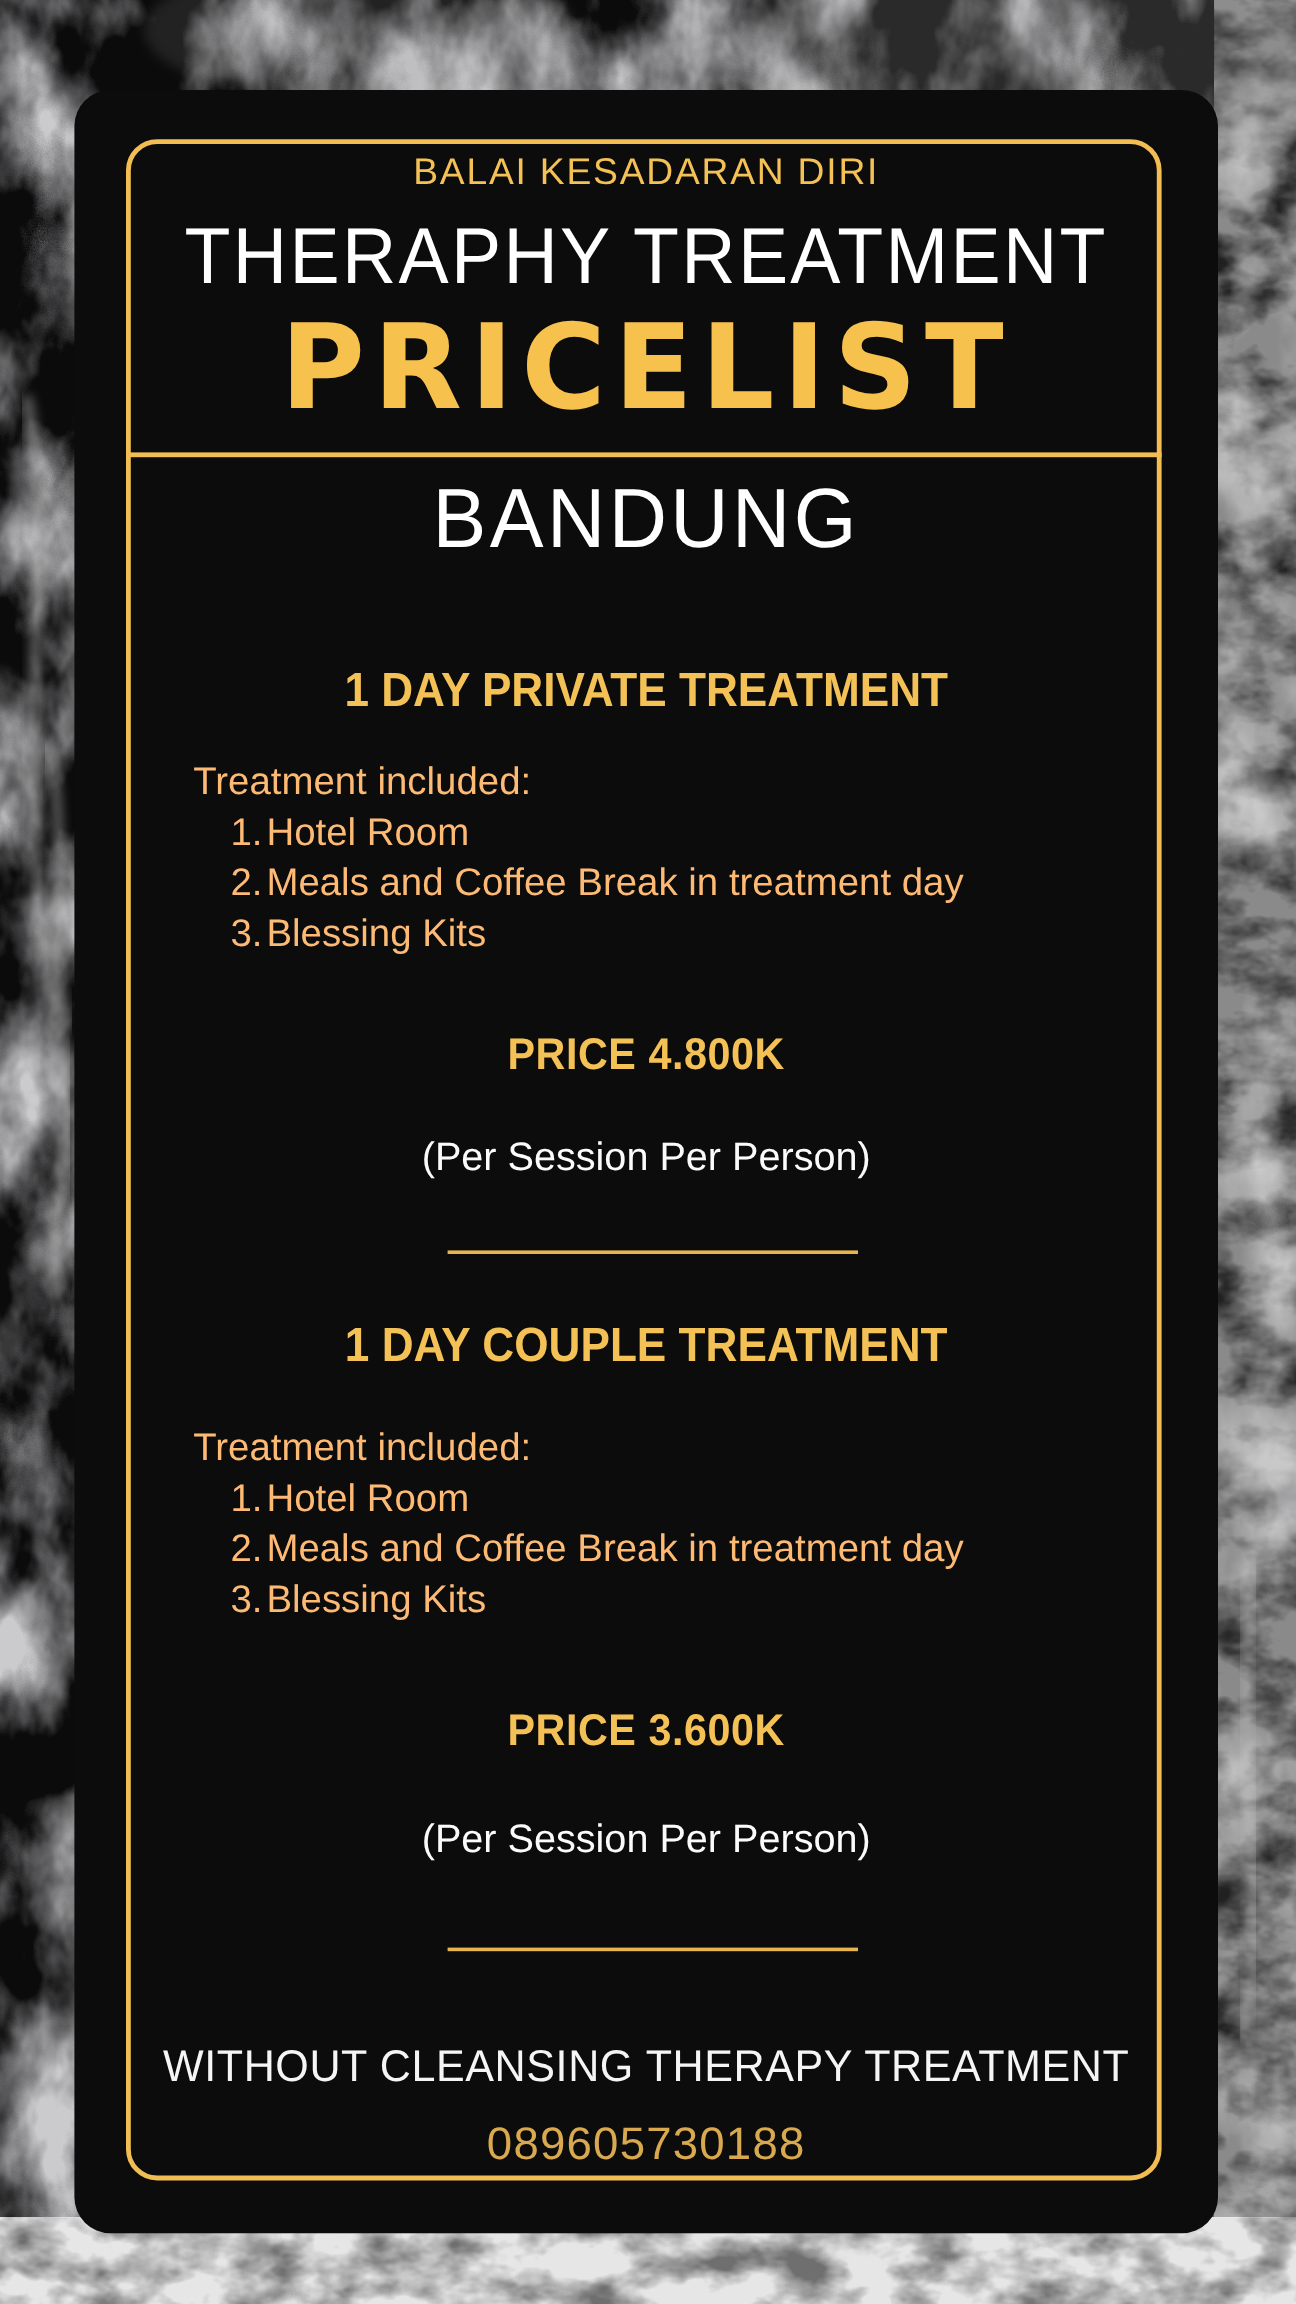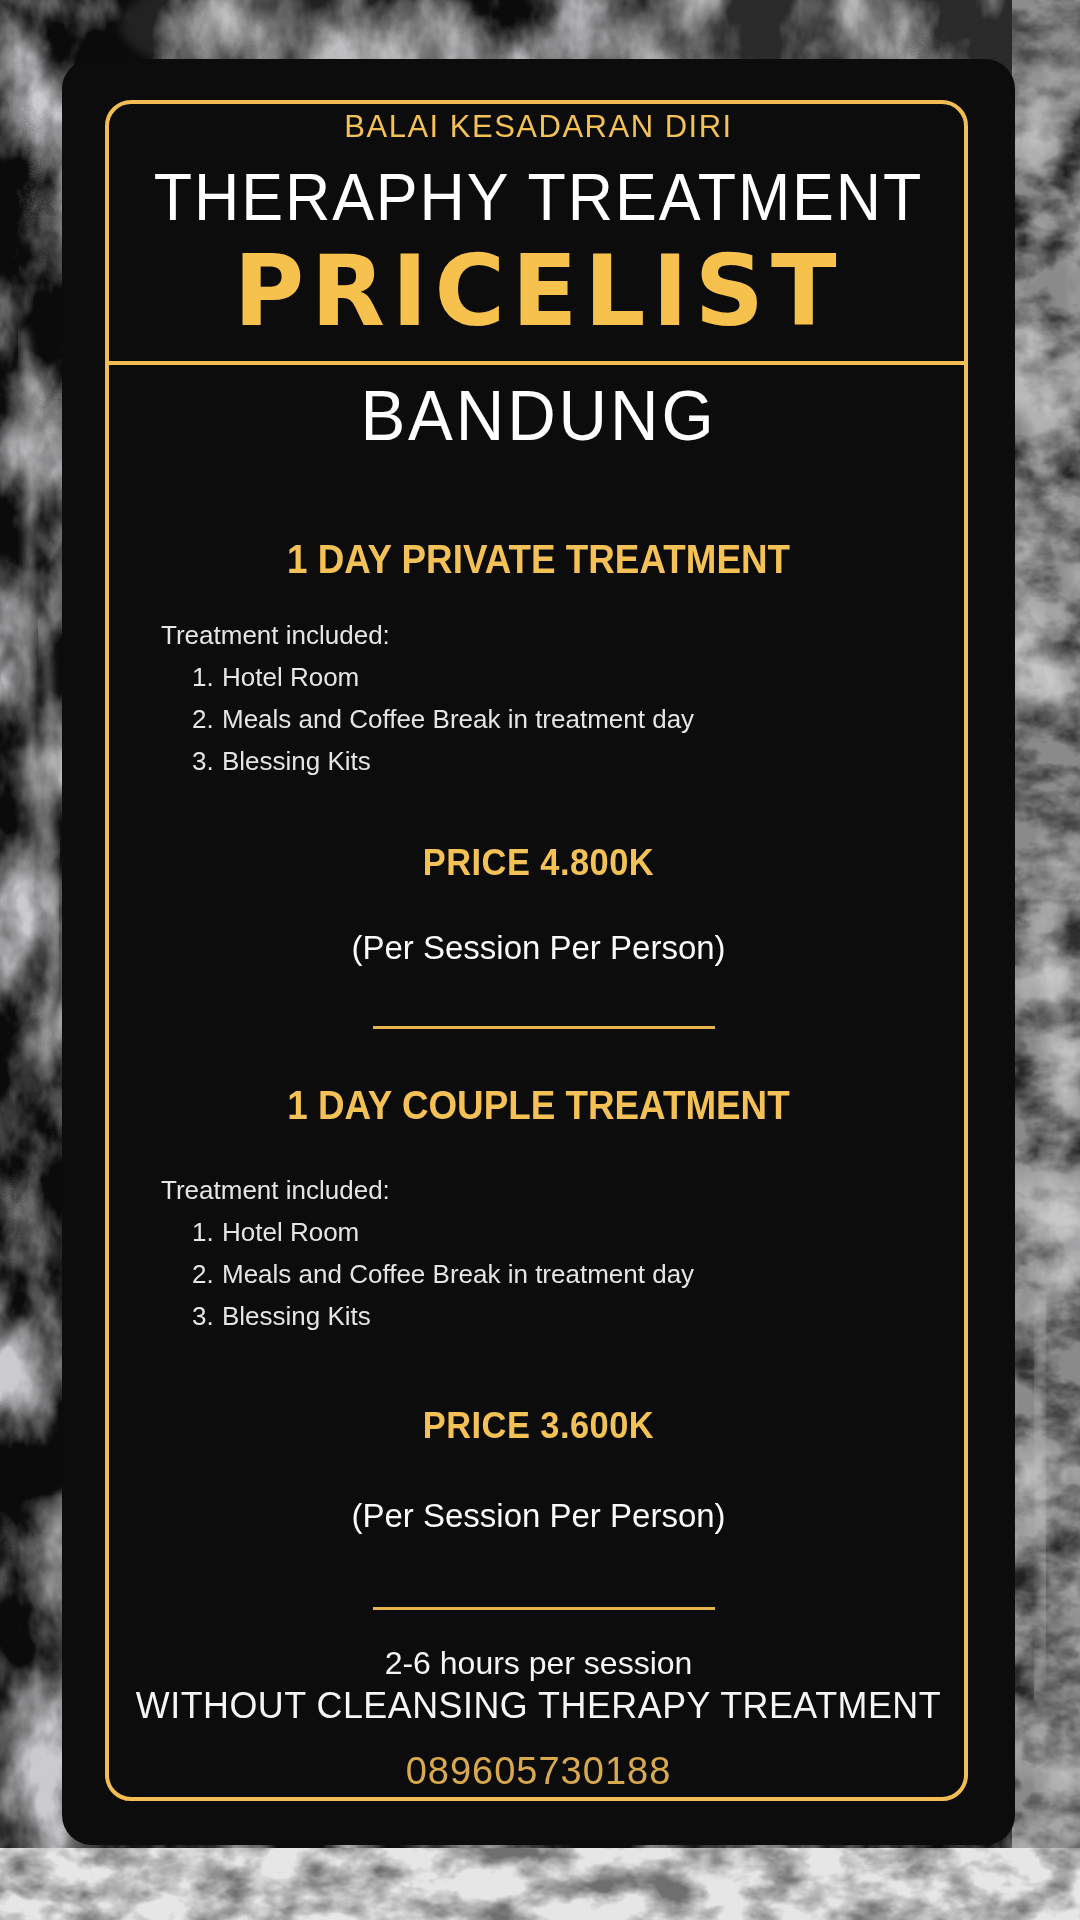--- a/index.html
+++ b/index.html
@@ -2,39 +2,39 @@
 <html><head>
 <meta charset="utf-8">
 <style>
   html,body{margin:0;padding:0;background:#000;}
   .stage{
     position:relative;width:1080px;height:1920px;overflow:hidden;
     background:#0b0b0c;font-family:"Liberation Sans",sans-serif;
   }
   .bg-svg{position:absolute;left:0;top:0;}
   .card{
-    position:absolute;left:62px;top:59px;width:953px;height:1786px;
+    position:absolute;left:62px;top:75px;width:953px;height:1786px;
     background:#0c0c0d;border-radius:30px;
   }
   .frame{
     position:absolute;left:43px;top:41px;right:47px;bottom:44px;
     border:4px solid #F2BE53;border-radius:26px;pointer-events:none;
   }
   .abs{position:absolute;left:0;right:0;text-align:center;}
   .brand{top:50px;font-size:31px;line-height:36px;letter-spacing:1.5px;color:#F3C155;}
   .title1{top:104px;font-size:66px;line-height:68px;letter-spacing:2px;color:#FFFFFF;transform:scaleX(.95);}
   .title2{top:180px;font-size:98px;line-height:104px;letter-spacing:7px;color:#F6C14D;
           font-family:"DejaVu Sans",sans-serif;font-weight:800;transform:scaleX(.98);}
   .hrule{position:absolute;left:43px;right:47px;top:302px;height:4px;background:#F2BE53;}
   .city{top:320px;font-size:70px;line-height:74px;letter-spacing:3px;color:#FFFFFF;transform:scaleX(.96);}
   .sec-head{font-size:40px;line-height:44px;font-weight:bold;letter-spacing:0px;color:#F3C155;transform:scaleX(.92);}
   .head1{top:478px;}
   .head2{top:1024px;}
   .body-block{position:absolute;left:99px;right:40px;text-align:left;
-              font-size:26px;line-height:42px;color:#e5e5e5;}
+              font-size:32px;line-height:42px;color:#fdba74;}
   .body1{top:555px;}
   .body2{top:1110px;}
   .li{display:flex;margin-left:31px;}
   .num{flex:0 0 30px;}
   .price{font-size:37px;line-height:44px;font-weight:bold;letter-spacing:.5px;color:#F3C155;transform:scaleX(.93);}
   .price1{top:782px;}
   .price2{top:1345px;}
   .note{font-size:33px;line-height:42px;color:#FBFBFB;margin-top:32px;}
   .note1{top:836px;}
   .note2{top:1404px;}
@@ -128,18 +128,17 @@
         <span class="num">3.</span>
         <span>Blessing Kits</span>
       </div>
     </div>
 
     <div class="abs price price2">PRICE 3.600K</div>
     <div class="abs note note2">(Per Session Per Person)</div>
 
     <div class="sdiv sdiv2"></div>
 
-    <div class="abs foot1">2-6 hours per session</div>
     <div class="abs foot2">WITHOUT CLEANSING THERAPY TREATMENT</div>
     <div class="abs phone">089605730188</div>
 
   </div>
 </div>
 
 </body></html>

